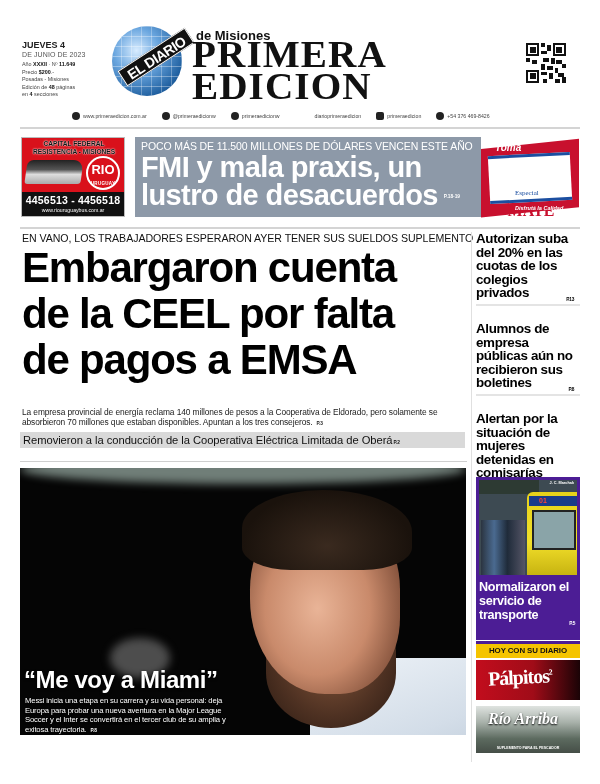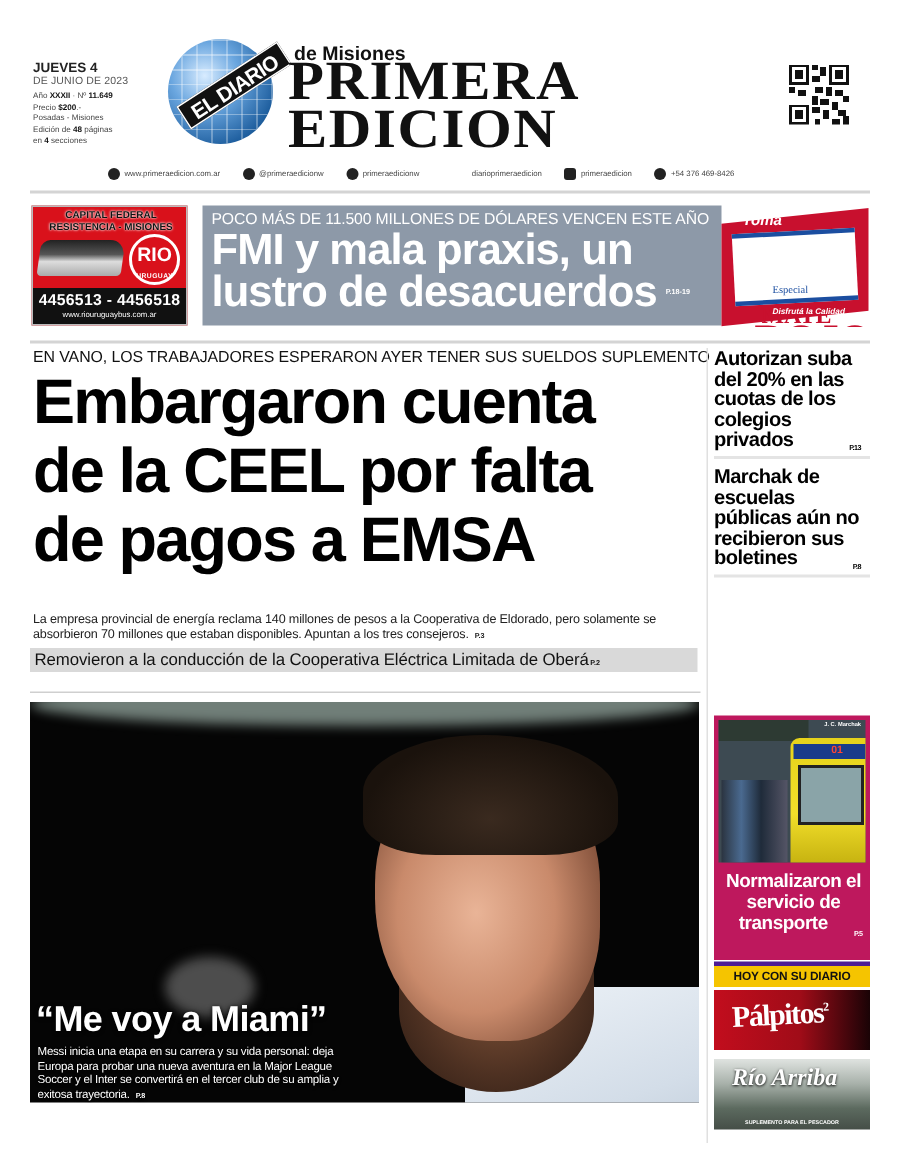--- a/index.html
+++ b/index.html
@@ -85,26 +85,26 @@
     background: radial-gradient(ellipse at 50% 70%, #3a2a1f 0%, #1a120c 70%); }
   .messi-beard { position: absolute; left: 246px; top: 150px; width: 130px; height: 110px; border-radius: 30% 30% 50% 50%;
     background: radial-gradient(ellipse at 50% 30%, #8a5a3d 0%, #4e3122 60%, #2a1a12 100%); }
   .messi-shirt { position: absolute; left: 290px; top: 190px; width: 190px; height: 120px; border-radius: 40% 10% 0 0;
     background: linear-gradient(160deg, #eef3f8 0%, #d3dde8 60%, #b9c6d4 100%); }
   .photo-head { position: absolute; left: 4px; top: 198px; font-weight: bold; color: #fff; font-size: 24px; letter-spacing: -0.4px; text-shadow: 0 1px 3px #000; }
   .photo-body { position: absolute; left: 5px; top: 228px; width: 205px; color: #fff; font-size: 7.7px; line-height: 9.5px; letter-spacing: -0.15px; text-shadow: 0 1px 2px #000; }
 
   
   .side-col { left: 476px; top: 232px; width: 104px; }
-  .side-item { border-bottom: 2px solid #e4e4e4; padding-bottom: 4px; margin-bottom: 5px; }
+  .side-item { border-bottom: 2px solid #e4e4e4; padding-bottom: 4px; margin-bottom: 16px; }
   .side-title { font-weight: bold; font-size: 13.4px; line-height: 13.6px; letter-spacing: -0.35px; color: #000; }
   .side-pg { font-size: 4.8px; font-weight: bold; float: right; margin-top: 7px; margin-right: 6px; }
   .side-vrule { left: 471px; top: 232px; width: 1px; height: 530px; background: #e0e0e0; }
 
-  .transport { left: 476px; top: 477px; width: 104px; height: 163px; background: #be185d; text-align: center; }
+  .transport { left: 476px; top: 477px; width: 104px; height: 163px; background: #4c1d95; }
   .tr-photo { position: absolute; left: 3px; top: 3px; width: 98px; height: 95px; background: #3d4a52; overflow: hidden; }
   .tr-credit { position: absolute; right: 3px; top: 1px; font-size: 3.8px; color: #fff; font-weight: bold; }
   .tr-bus { position: absolute; left: 48px; top: 12px; width: 52px; height: 84px; background: linear-gradient(180deg,#e6d21a 0%, #f2df2a 60%, #c6b210 100%); border-radius: 6px 0 0 0; }
   .tr-sign { position: absolute; left: 50px; top: 16px; width: 48px; height: 10px; background: #1a3c8a; color: #f43; font-size: 7px; font-weight: bold; line-height: 10px; padding-left: 10px; }
   .tr-win { position: absolute; left: 53px; top: 30px; width: 44px; height: 40px; background: #8aa4a8; border: 2px solid #222; }
   .tr-people { position: absolute; left: 2px; top: 40px; width: 44px; height: 55px; background: linear-gradient(90deg,#2b3440,#4a6a90 30%,#1f2b3a 60%,#556 100%); }
   .tr-roof { position: absolute; left: 0; top: 0; width: 60px; height: 14px; background: #2d3a33; }
   .tr-title { position: absolute; left: 3px; top: 103px; width: 100px; color: #fff; font-weight: bold; font-size: 12.6px; line-height: 14px; letter-spacing: -0.3px; }
   .tr-title .pg { font-size: 4.8px; color: #fff; float: right; margin-top: 9px; margin-right: 4px; }
 
@@ -260,21 +260,24 @@
   <div class="photo-head">“Me voy a Miami”</div>
   <div class="photo-body"><span>Messi inicia una etapa en su carrera y su vida personal: deja Europa para probar una nueva aventura en la Major League Soccer y el Inter se convertirá en el tercer club de su amplia y exitosa trayectoria.</span><span class="pg">P.8</span></div>
 </div>
 
 <div class="abs side-vrule"></div>
 <div class="abs side-col">
   <div class="side-item">
     <div class="side-title"><span>Autorizan suba del 20% en las cuotas de los colegios privados</span><span class="side-pg">P.13</span></div>
   </div>
   <div class="side-item">
-    <div class="side-title"><span>Marchak de escuelas públicas aún no recibieron sus boletines</span><span class="side-pg">P.8</span></div>
+    <div class="side-title"><span>Alumnos de empresa públicas aún no recibieron sus boletines</span><span class="side-pg">P.8</span></div>
+  </div>
+  <div class="side-item" style="border-bottom:none">
+    <div class="side-title"><span>Alertan por la situación de mujeres detenidas en comisarías</span><span class="side-pg">P.11</span></div>
   </div>
 </div>
 
 <div class="abs transport">
   <div class="tr-photo">
     <div class="tr-roof"></div>
     <div class="tr-people"></div>
     <div class="tr-bus"></div>
     <div class="tr-sign">01</div>
     <div class="tr-win"></div>

